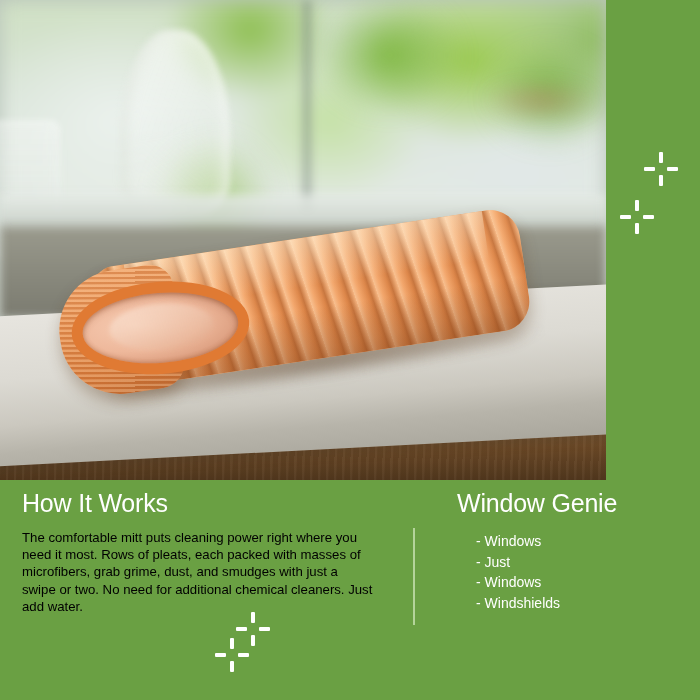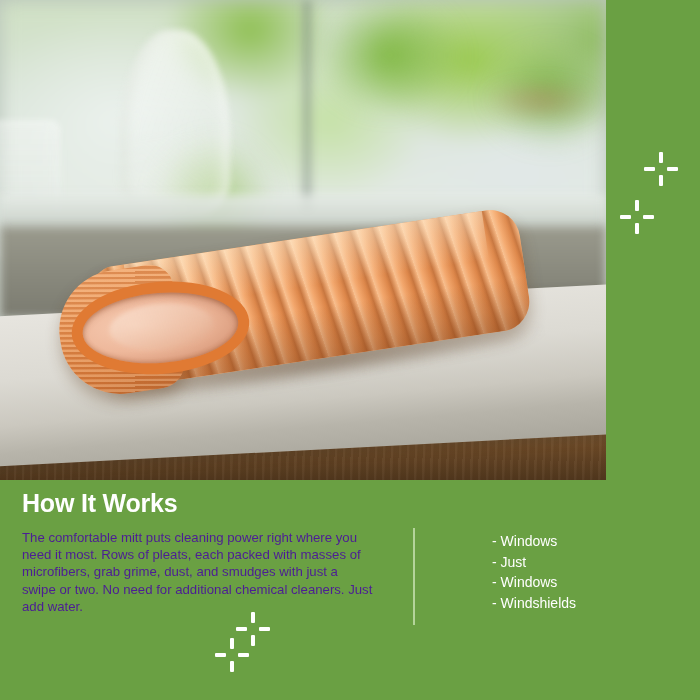--- a/index.html
+++ b/index.html
@@ -231,48 +231,48 @@
   }
   #green-bottom {
     position: absolute;
     left: 0; top: 480px; width: 700px; height: 220px;
     background: #6aa043;
   }
 
   .heading {
     position: absolute;
     color: #ffffff;
-    font-weight: bold;
+    font-weight: normal;
     letter-spacing: -0.2px;
     white-space: nowrap;
   }
   #how-it-works-heading {
     left: 22px;
     top: 489px;
     font-size: 25px;
   }
   #window-genie-heading {
     left: 457px;
     top: 489px;
     font-size: 25px;
   }
 
   #how-it-works-body {
     position: absolute;
     left: 22px;
     top: 529px;
     width: 352px;
-    color: #4c1d95;
+    color: #000000;
     font-size: 13.2px;
     line-height: 17.2px;
   }
 
   #services-list {
     position: absolute;
-    left: 492px;
+    left: 476px;
     top: 531px;
     margin: 0;
     padding: 0;
     list-style: none;
     color: #ffffff;
     font-size: 14px;
     line-height: 20.5px;
   }
   #services-list li { white-space: nowrap; }
 
@@ -373,20 +373,21 @@
     <span class="arm-l"></span>
     <span class="arm-r"></span>
   </div>
 
   <div class="heading" id="how-it-works-heading">How It Works</div>
 
   <div id="how-it-works-body">The comfortable mitt puts cleaning power right where you need it most. Rows of pleats, each packed with masses of microfibers, grab grime, dust, and smudges with just a swipe or two. No need for additional chemical cleaners. Just add water.</div>
 
   <div id="column-divider"></div>
 
+  <div class="heading" id="window-genie-heading">Window Genie</div>
 
   <ul id="services-list">
     <li>- Windows</li>
     <li>- Just</li>
     <li>- Windows</li>
     <li>- Windshields</li>
   </ul>
 
 </div>
 

